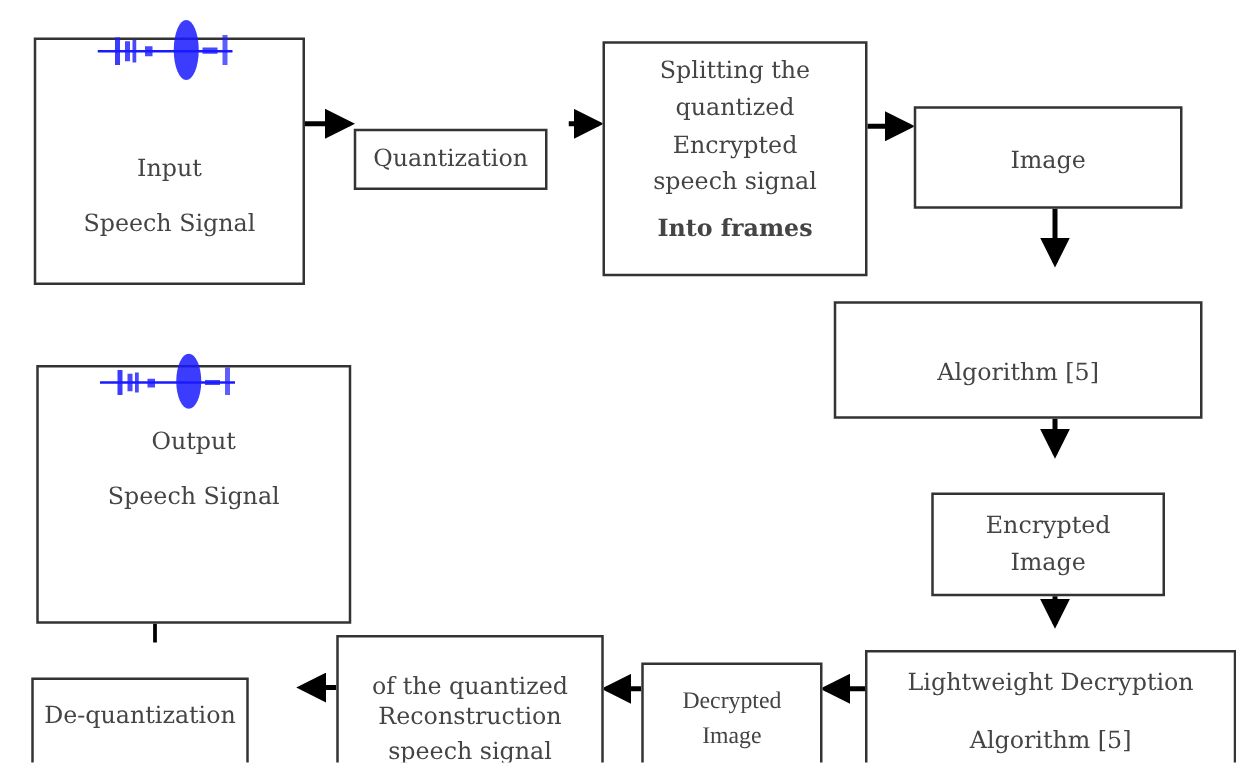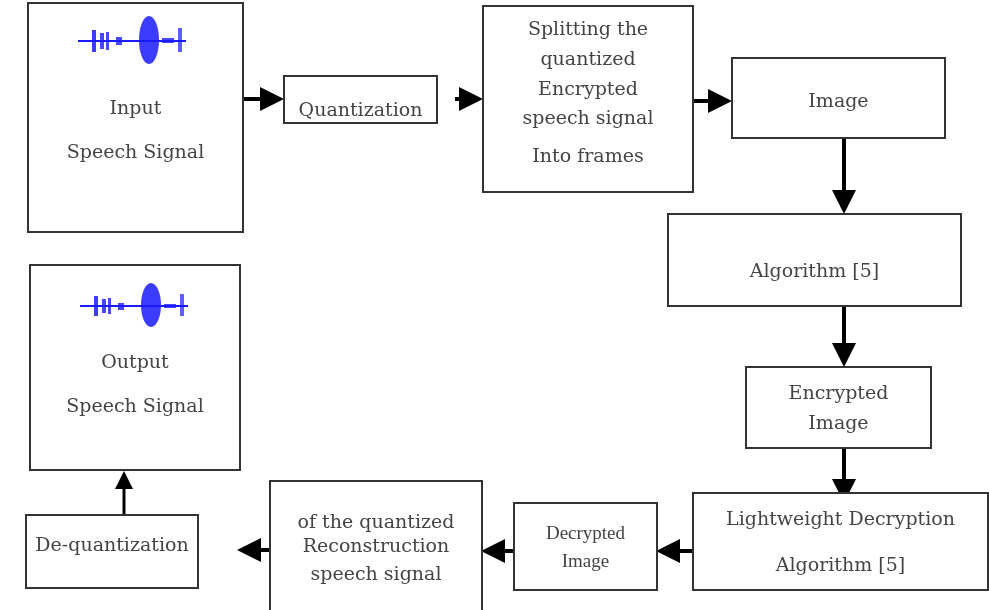--- a/index.html
+++ b/index.html
@@ -1,20 +1,20 @@
 <!DOCTYPE html>
 <html><head>
 <meta charset="utf-8">
 <style>
   html, body { margin:0; padding:0; background:#ffffff; }
   body { width:989px; height:610px; position:relative; overflow:hidden;
          font-family:"DejaVu Serif", "Liberation Serif", serif; color:#444; }
   .box { position:absolute; border:2px solid #333; box-sizing:border-box; background:#fff;
          display:flex; flex-direction:column; align-items:center; justify-content:center;
-         text-align:center; font-size:19px; line-height:1.25; }
+         text-align:center; font-size:19px; line-height:1.25;margin-top:28px; }
   .line { display:block; white-space:nowrap; }
   svg.arrows { position:absolute; left:0; top:0; }
   .wave { position:absolute; }
 </style>
 </head>
 <body>
 
 <svg class="arrows" width="989" height="610">
   <defs>
     <marker id="ah" markerWidth="6" markerHeight="6" refX="5" refY="3" orient="auto" markerUnits="strokeWidth">
@@ -26,45 +26,45 @@
   <line x1="693" y1="101" x2="728" y2="101" stroke="#000" stroke-width="4" marker-end="url(#ah)"></line>
   <line x1="844" y1="138" x2="844" y2="210" stroke="#000" stroke-width="4" marker-end="url(#ah)"></line>
   <line x1="844" y1="306" x2="844" y2="363" stroke="#000" stroke-width="4" marker-end="url(#ah)"></line>
   <line x1="844" y1="448" x2="844" y2="499" stroke="#000" stroke-width="4" marker-end="url(#ah)"></line>
   <line x1="692" y1="551" x2="660" y2="551" stroke="#000" stroke-width="4" marker-end="url(#ah)"></line>
   <line x1="513" y1="551" x2="485" y2="551" stroke="#000" stroke-width="4" marker-end="url(#ah)"></line>
   <line x1="269" y1="550" x2="241" y2="550" stroke="#000" stroke-width="4" marker-end="url(#ah)"></line>
   <line x1="124" y1="514" x2="124" y2="474" stroke="#000" stroke-width="3" marker-end="url(#ah)"></line>
 </svg>
 
-<div class="box" style="left:27px; top:2px; width:217px; height:231px; justify-content:flex-start; padding-top:92px;">
+<div class="box" style="left:27px; top:2px; width:217px; height:198px; justify-content:flex-start; padding-top:92px;">
   <span class="line">Input</span>
   <span class="line" style="margin-top:20px;">Speech Signal</span>
 </div>
 <svg class="wave" style="left:78px; top:8px;" width="110" height="60" viewBox="0 0 110 60">
   <line x1="0" y1="33" x2="108" y2="33" stroke="#1a1aff" stroke-width="2"></line>
   <rect x="14" y="22" width="4" height="22" fill="#1a1aff" opacity="0.85"></rect>
   <rect x="22" y="25" width="4" height="16" fill="#1a1aff" opacity="0.8"></rect>
   <rect x="28" y="24" width="3" height="18" fill="#1a1aff" opacity="0.8"></rect>
   <rect x="38" y="29" width="6" height="8" fill="#1a1aff" opacity="0.8"></rect>
   <ellipse cx="71" cy="32" rx="10" ry="24" fill="#1a1aff" opacity="0.85"></ellipse>
   <rect x="84" y="30" width="12" height="5" fill="#1a1aff" opacity="0.8"></rect>
   <rect x="100" y="20" width="4" height="24" fill="#1a1aff" opacity="0.7"></rect>
 </svg>
 
-<div class="box" style="left:283px; top:75px; width:155px; height:49px;justify-content:flex-end;">
+<div class="box" style="left:283px; top:75px; width:155px; height:49px;">
   <span class="line">Quantization</span>
 </div>
 
 <div class="box" style="left:482px; top:5px; width:212px; height:188px; justify-content:flex-start; padding-top:10px;">
   <span class="line">Splitting the</span>
   <span class="line" style="margin-top:6px;">quantized</span>
   <span class="line" style="margin-top:6px;">Encrypted</span>
   <span class="line" style="margin-top:6px;">speech signal</span>
-  <span class="line" style="margin-top:14px;">Into frames</span>
+  <span class="line" style="margin-top:14px;font-weight:bold;">Into frames</span>
 </div>
 
 <div class="box" style="left:731px; top:57px; width:215px; height:82px;">
   <span class="line" style="margin-top:6px;">Image</span>
 </div>
 
 <div class="box" style="left:667px; top:213px; width:295px; height:94px;">
   <span class="line" style="margin-top:22px;">Algorithm [5]</span>
 </div>
 
@@ -86,21 +86,21 @@
 <div class="box" style="left:269px; top:480px; width:214px; height:140px; justify-content:flex-start; padding-top:8px;">
   <span class="line" style="margin-top:20px;">of the quantized</span>
   <span class="line">Reconstruction</span>
   <span class="line" style="margin-top:4px;">speech signal</span>
 </div>
 
 <div class="box" style="left:25px; top:514px; width:174px; height:75px; justify-content:flex-start; padding-top:17px;">
   <span class="line">De-quantization</span>
 </div>
 
-<div class="box" style="left:29px; top:264px; width:212px; height:207px; justify-content:flex-start; padding-top:84px;">
+<div class="box" style="left:29px; top:264px; width:252px; height:207px; justify-content:flex-start; padding-top:48px;">
   <span class="line">Output</span>
   <span class="line" style="margin-top:20px;">Speech Signal</span>
 </div>
 <svg class="wave" style="left:80px; top:276px;" width="110" height="60" viewBox="0 0 110 60">
   <line x1="0" y1="30" x2="108" y2="30" stroke="#1a1aff" stroke-width="2"></line>
   <rect x="14" y="20" width="4" height="20" fill="#1a1aff" opacity="0.85"></rect>
   <rect x="22" y="23" width="4" height="14" fill="#1a1aff" opacity="0.8"></rect>
   <rect x="28" y="22" width="3" height="16" fill="#1a1aff" opacity="0.8"></rect>
   <rect x="38" y="27" width="6" height="7" fill="#1a1aff" opacity="0.8"></rect>
   <ellipse cx="71" cy="29" rx="10" ry="22" fill="#1a1aff" opacity="0.85"></ellipse>

